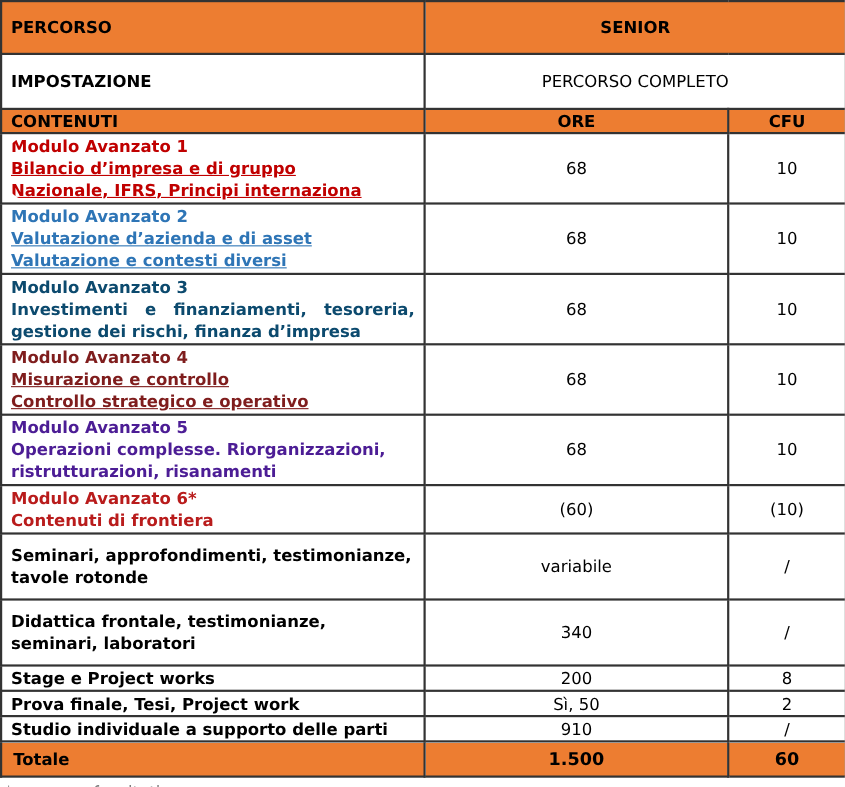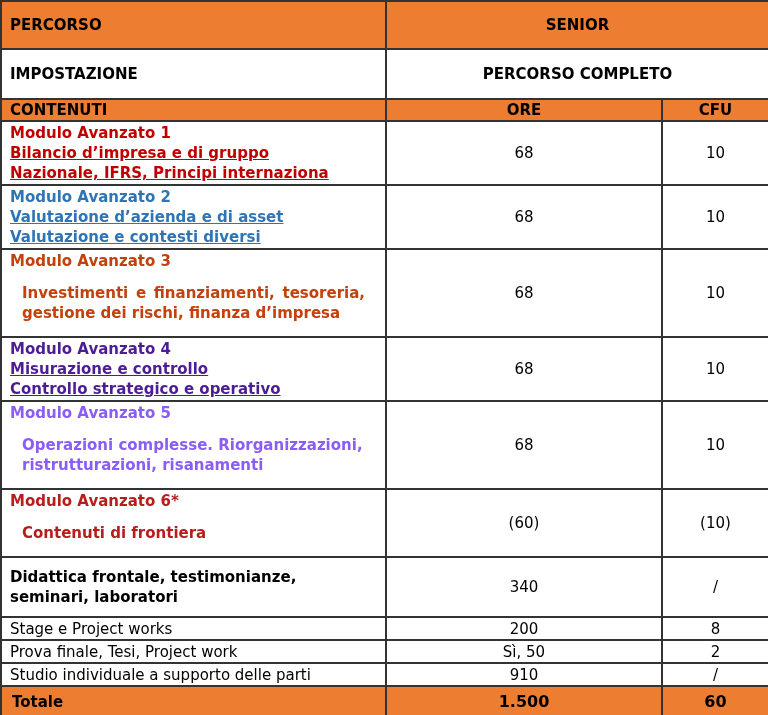--- a/index.html
+++ b/index.html
@@ -35,38 +35,38 @@
     font-weight: bold;
     text-align: left;
     padding-left: 10px;
   }
   td.hdr-center {
     font-weight: bold;
     text-align: center;
   }
   tr.row-percorso td { height: 48px; }
   tr.row-impostazione td { height: 50px; }
-  td.impostazione-value { text-align: center; font-weight: bold; }
+  td.impostazione-value { text-align: center; font-weight: normal; }
   tr.row-columns td { height: 22px; padding-top: 0; padding-bottom: 0; }
 
   
   tr.row-module td.cell-label { padding: 1px 8px; vertical-align: middle; }
   .module-title { font-weight: bold; }
   .module-line { font-weight: bold; text-decoration: underline; }
-  .module-body { font-weight: bold; margin: 12px; }
+  .module-body { font-weight: bold; margin: 0; }
   .module-body.justify { text-align: justify; }
 
   
   td.cell-ore, td.cell-cfu { text-align: center; font-weight: normal; }
 
   
   tr.row-activity-bold td.cell-label { font-weight: bold; padding-top: 9px; padding-bottom: 9px; }
   tr.row-activity-bold td { height: 58px; }
   tr.row-activity td { height: 23px; padding-top: 0; padding-bottom: 0; }
-  tr.row-activity td.cell-label { font-weight: normal; }
+  tr.row-activity td.cell-label { font-weight: bold; }
 
   
   tr.row-totale td { height: 32px; background: #ED7D31; font-weight: bold; }
   tr.row-totale td.cell-label { text-align: left; padding-left: 10px; }
   tr.row-totale td.cell-ore, tr.row-totale td.cell-cfu { text-align: center; font-size: 16px; }
 
   .footnote {
     font-size: 15px;
     line-height: 20px;
     padding: 3px 0 0 4px;
@@ -92,69 +92,74 @@
         <td class="hdr-left">IMPOSTAZIONE</td>
         <td class="impostazione-value" colspan="2">PERCORSO COMPLETO</td>
       </tr>
       <tr class="row-columns">
         <td class="orange hdr-left" style="padding-left:8px;">CONTENUTI</td>
         <td class="orange hdr-center">ORE</td>
         <td class="orange hdr-center">CFU</td>
       </tr>
 
       <tr class="row-module">
-          <td class="cell-label" style="color: rgb(192, 0, 0);">
+          <td class="cell-label" style="color: rgb(192, 0, 0); border-radius: 28px;">
             <div class="module-title">Modulo Avanzato 1</div>
             <div class="module-line">Bilancio d’impresa e di gruppo</div>
             <div class="module-line">Nazionale, IFRS, Principi internaziona</div>
           </td>
           <td class="cell-ore">68</td>
           <td class="cell-cfu">10</td>
         </tr>
         <tr class="row-module">
           <td class="cell-label" style="color: rgb(46, 117, 182);">
             <div class="module-title">Modulo Avanzato 2</div>
             <div class="module-line">Valutazione d’azienda e di asset</div>
             <div class="module-line">Valutazione e contesti diversi</div>
           </td>
           <td class="cell-ore">68</td>
           <td class="cell-cfu">10</td>
         </tr>
         <tr class="row-module">
-          <td class="cell-label" style="color: #c2410c;">
+          <td class="cell-label" style="color: #0c4a6e;">
             <div class="module-title">Modulo Avanzato 3</div>
             <div class="module-body justify">Investimenti e finanziamenti, tesoreria, gestione dei rischi, finanza d’impresa</div>
           </td>
           <td class="cell-ore">68</td>
           <td class="cell-cfu">10</td>
         </tr>
         <tr class="row-module">
-          <td class="cell-label" style="color: #4c1d95; border-radius: 12px;">
+          <td class="cell-label" style="color: #7f1d1d; border-radius: 12px;">
             <div class="module-title">Modulo Avanzato 4</div>
             <div class="module-line">Misurazione e controllo</div>
             <div class="module-line">Controllo strategico e operativo</div>
           </td>
           <td class="cell-ore">68</td>
           <td class="cell-cfu">10</td>
         </tr>
         <tr class="row-module">
-          <td class="cell-label" style="color: #8b5cf6;">
+          <td class="cell-label" style="color: #4c1d95;">
             <div class="module-title">Modulo Avanzato 5</div>
             <div class="module-body">Operazioni complesse. Riorganizzazioni, ristrutturazioni, risanamenti</div>
           </td>
           <td class="cell-ore">68</td>
           <td class="cell-cfu">10</td>
         </tr>
         <tr class="row-module">
           <td class="cell-label" style="color: #b91c1c;">
             <div class="module-title">Modulo Avanzato 6*</div>
             <div class="module-body">Contenuti di frontiera</div>
           </td>
           <td class="cell-ore">(60)</td>
           <td class="cell-cfu">(10)</td>
+        </tr>
+        <tr class="row-activity-bold">
+          <td class="cell-label">Seminari, approfondimenti, testimonianze, tavole rotonde</td>
+          <td class="cell-ore">variabile</td>
+          <td class="cell-cfu">/</td>
         </tr>
         <tr class="row-activity-bold">
           <td class="cell-label">Didattica frontale, testimonianze, seminari, laboratori</td>
           <td class="cell-ore">340</td>
           <td class="cell-cfu">/</td>
         </tr>
         <tr class="row-activity">
           <td class="cell-label">Stage e Project works</td>
           <td class="cell-ore">200</td>
           <td class="cell-cfu">8</td>

